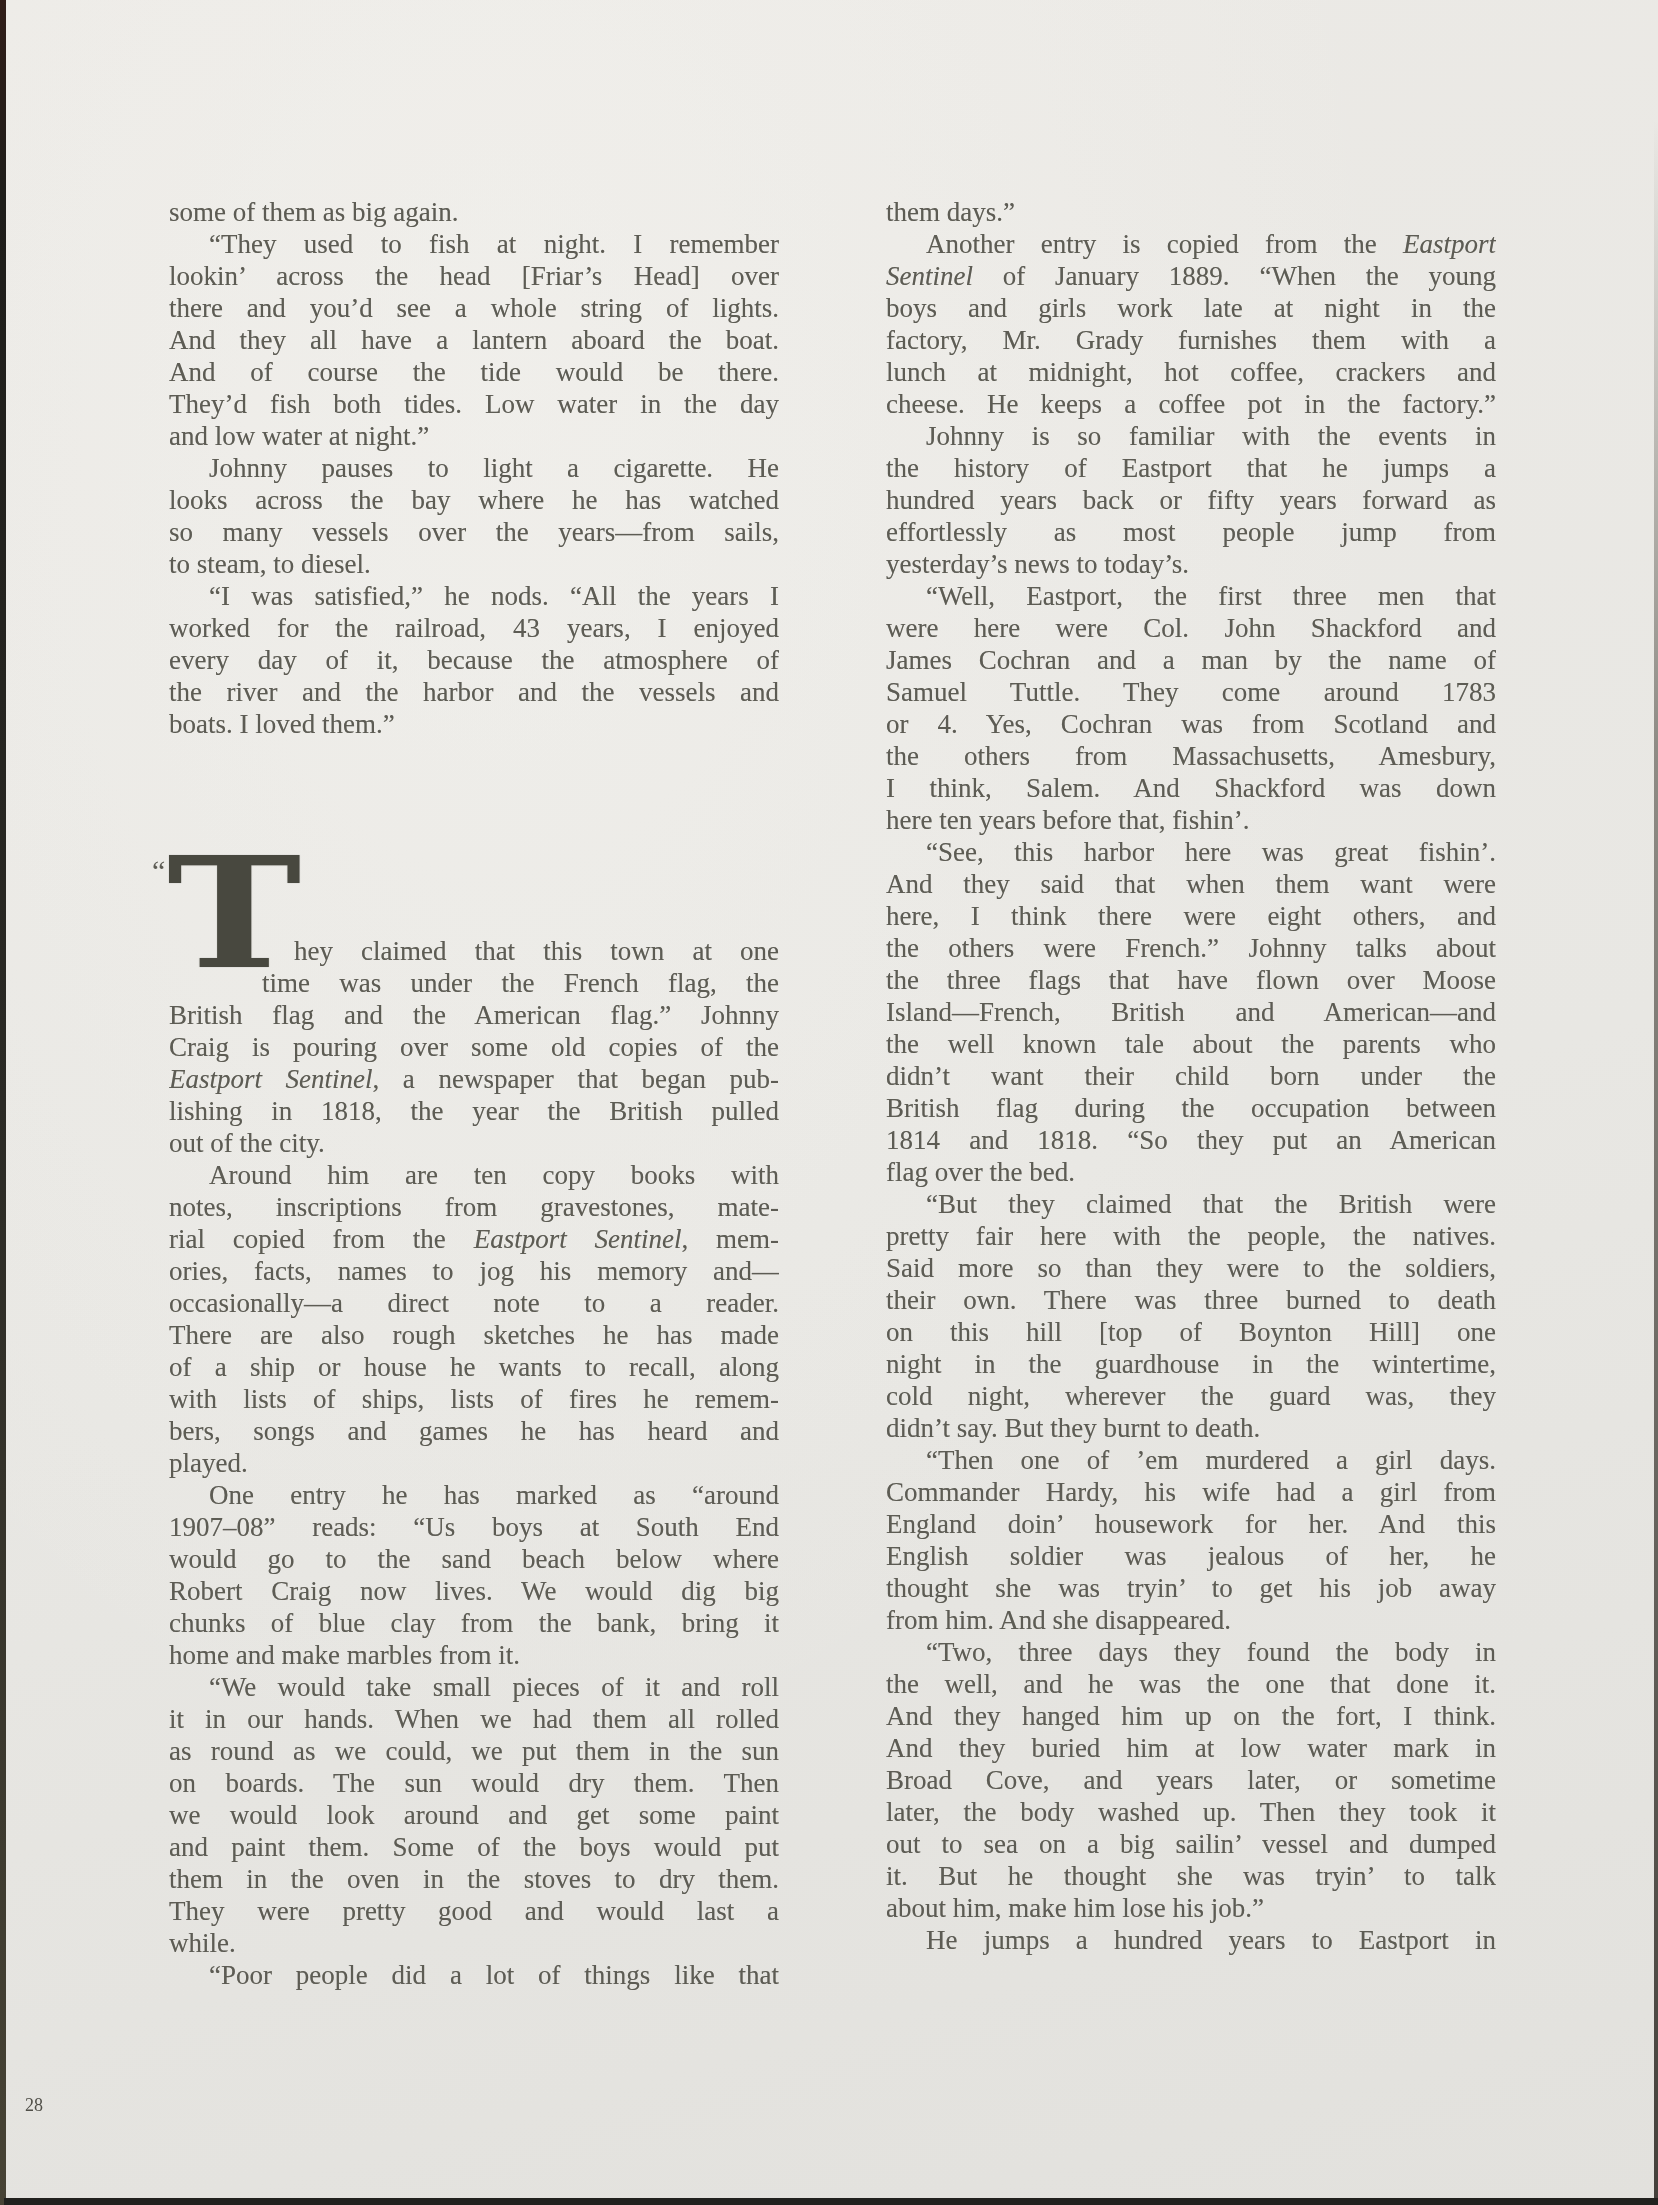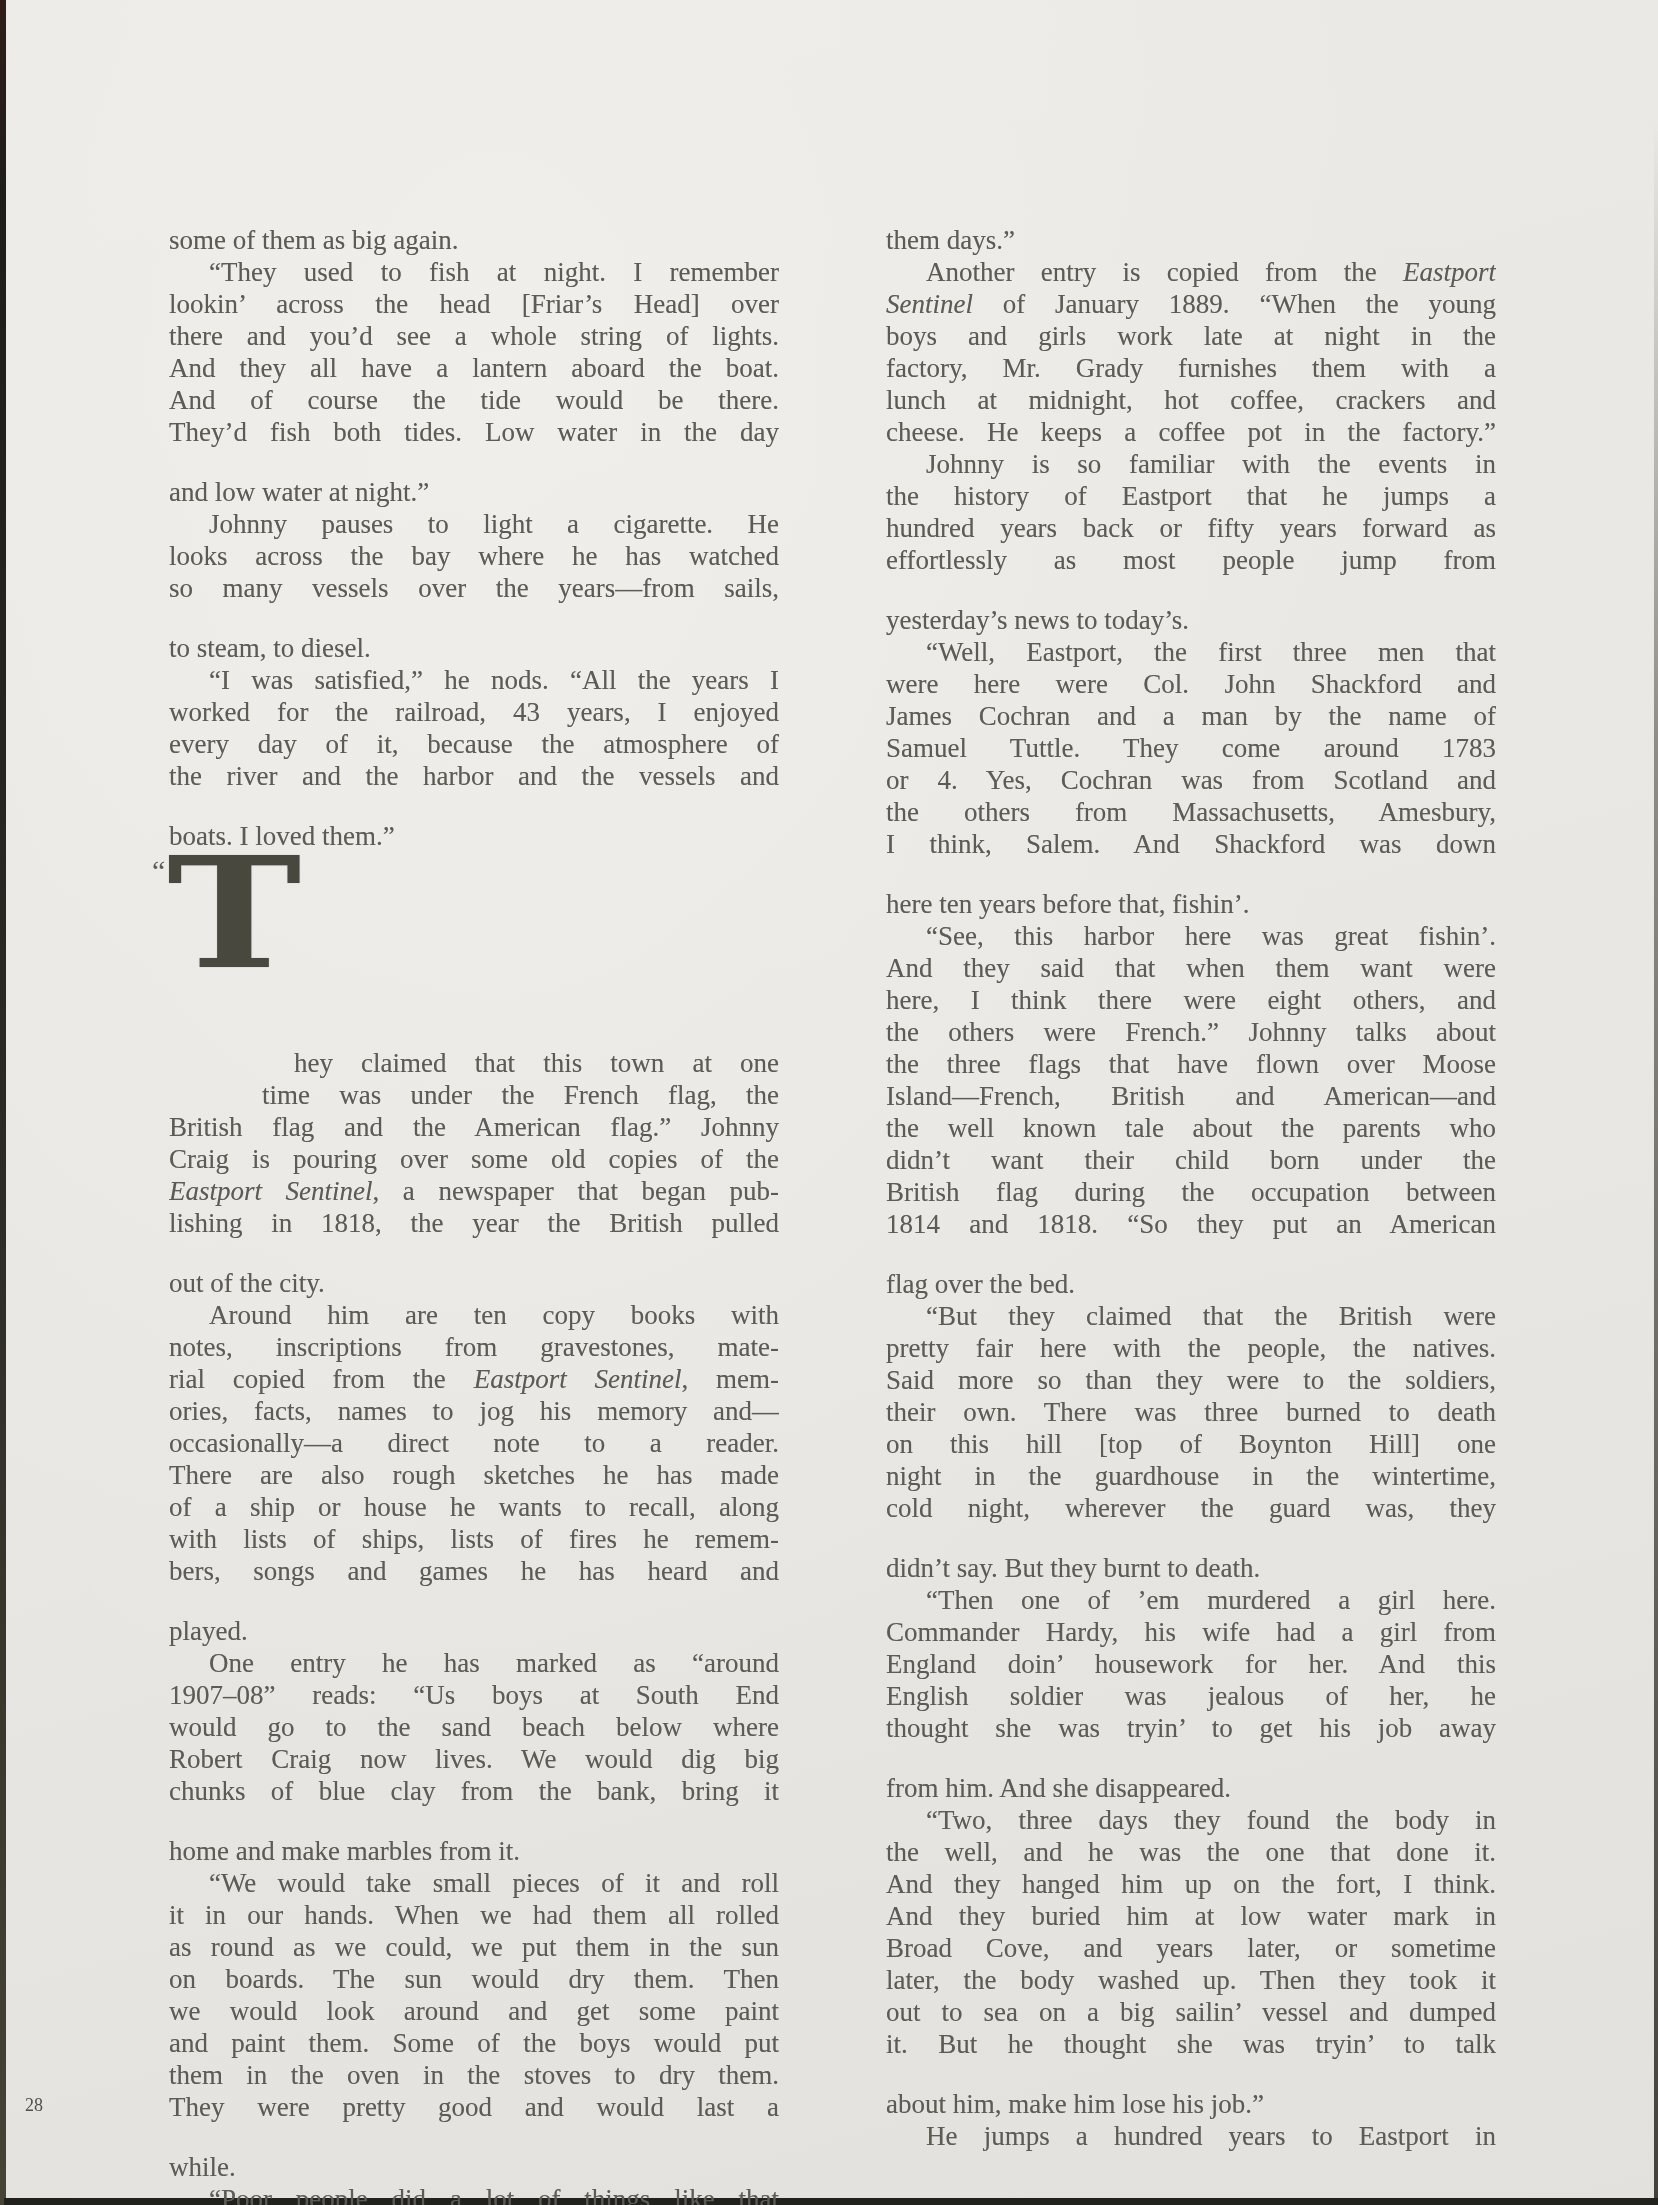--- a/index.html
+++ b/index.html
@@ -16,21 +16,21 @@
   }
   .col{position:absolute;top:196px;width:610px;}
   #col-left{left:169px;}
   #col-right{left:886px;}
   .ln{
     height:32px;line-height:32px;font-size:27px;
     text-align:justify;text-align-last:justify;text-justify:inter-word;
     overflow:hidden;white-space:nowrap;
     text-shadow:0 0 0.4px rgba(93,92,84,.4);
   }
-  .ln.end{text-align-last:left;margin-top:28px;}
+  .ln.end{text-align-last:left;}
   .ln.ind{padding-left:40px;}
   .ln i{font-style:italic;}
   .para{margin:0;}
   .para.dropcap{margin-top:195px;}
   .ln.dc1{padding-left:125px;}
   .ln.dc2{padding-left:93px;}
   .dc-letter{
     position:absolute;left:167px;top:837px;
     font-family:"DejaVu Serif", serif;font-weight:bold;
     font-size:153px;line-height:1;color:#48483f;
@@ -179,21 +179,21 @@
         <div class="ln ind">“But they claimed that the British were</div>
         <div class="ln">pretty fair here with the people, the natives.</div>
         <div class="ln">Said more so than they were to the soldiers,</div>
         <div class="ln">their own. There was three burned to death</div>
         <div class="ln">on this hill [top of Boynton Hill] one</div>
         <div class="ln">night in the guardhouse in the wintertime,</div>
         <div class="ln">cold night, wherever the guard was, they</div>
         <div class="ln end">didn’t say. But they burnt to death.</div>
       </div>
       <div class="para">
-        <div class="ln ind">“Then one of ’em murdered a girl here.</div>
+        <div class="ln ind">“Then one of ’em murdered a girl days.</div>
         <div class="ln">Commander Hardy, his wife had a girl from</div>
         <div class="ln">England doin’ housework for her. And this</div>
         <div class="ln">English soldier was jealous of her, he</div>
         <div class="ln">thought she was tryin’ to get his job away</div>
         <div class="ln end">from him. And she disappeared.</div>
       </div>
       <div class="para">
         <div class="ln ind">“Two, three days they found the body in</div>
         <div class="ln">the well, and he was the one that done it.</div>
         <div class="ln">And they hanged him up on the fort, I think.</div>

